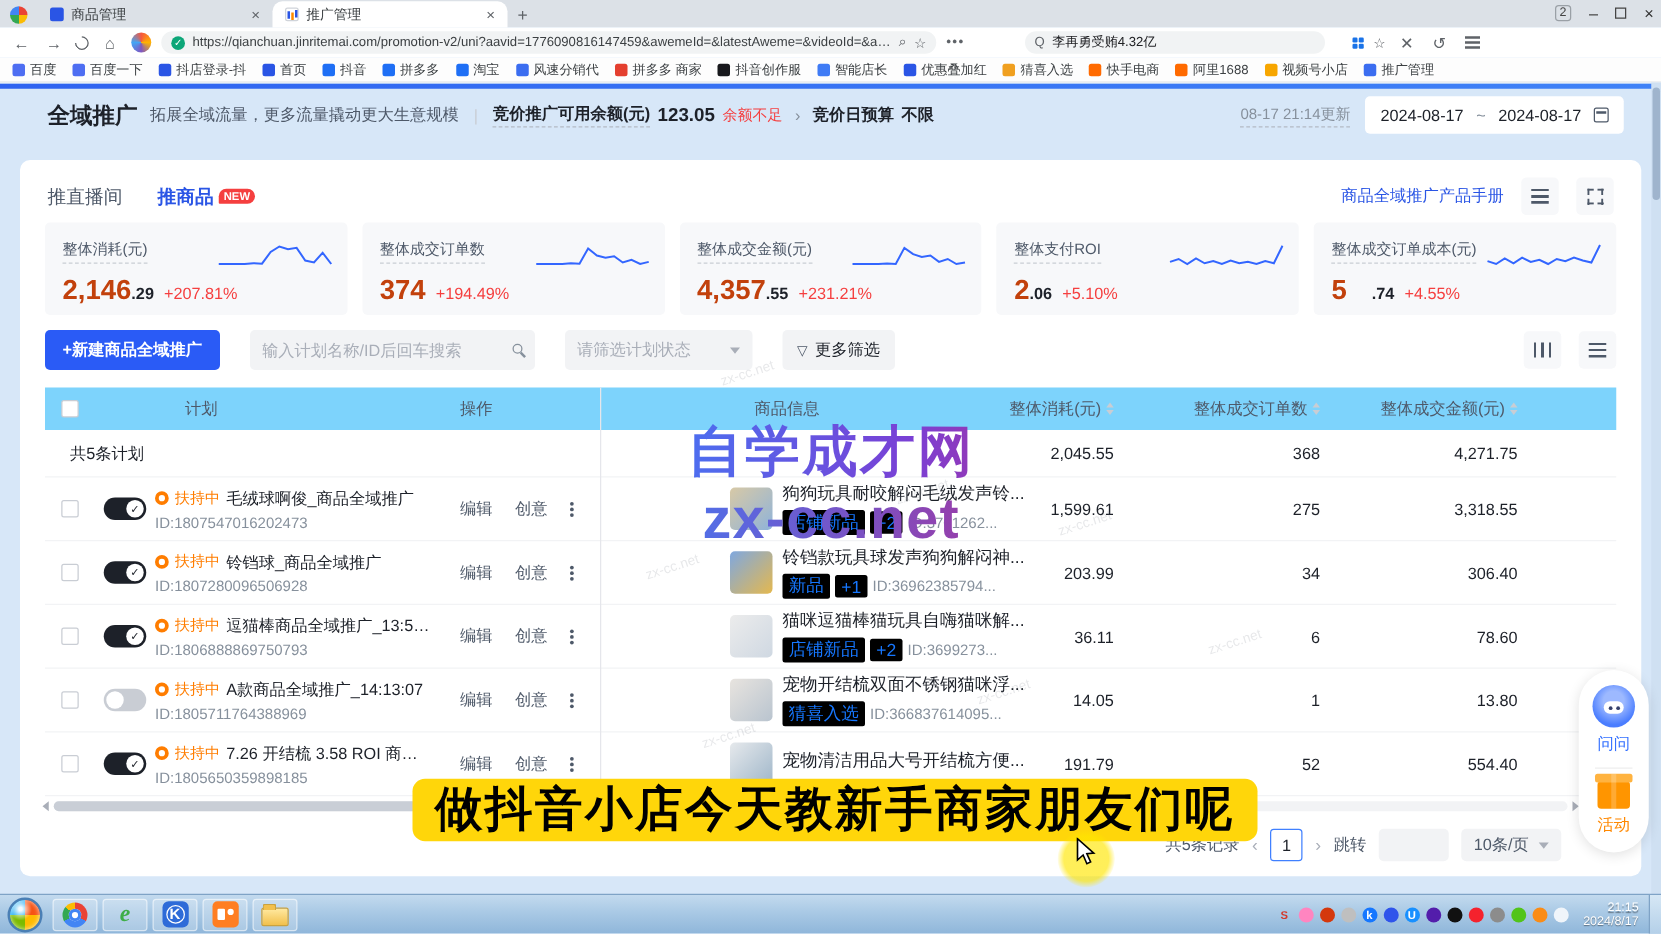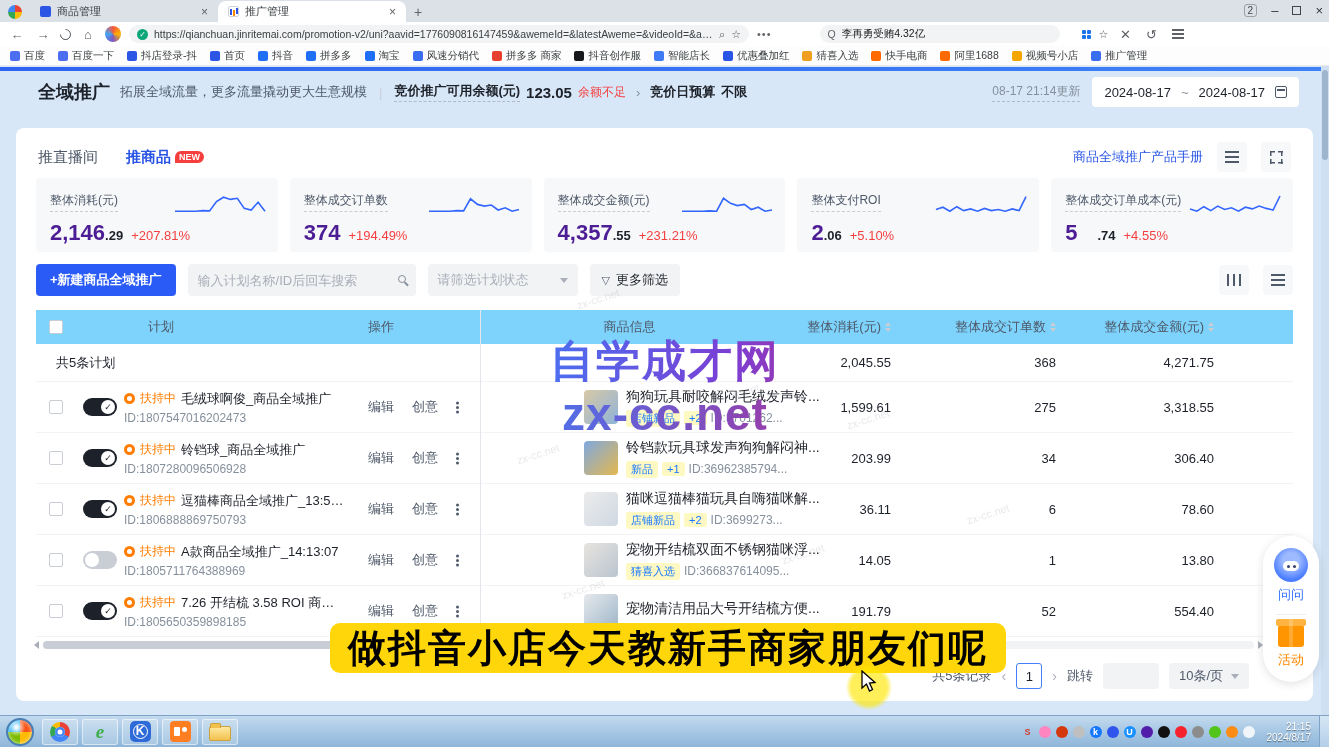--- a/index.html
+++ b/index.html
@@ -75,26 +75,26 @@
     linear-gradient(#4e5969,#4e5969) left bottom/5px 1.5px no-repeat,
     linear-gradient(#4e5969,#4e5969) left bottom/1.5px 5px no-repeat,
     linear-gradient(#4e5969,#4e5969) right bottom/5px 1.5px no-repeat,
     linear-gradient(#4e5969,#4e5969) right bottom/1.5px 5px no-repeat}
   .colsic{width:14px;height:12px;background:repeating-linear-gradient(90deg,#4e5969 0 2px,transparent 2px 6px)}
 
   .stats{position:absolute;top:50px;left:20px;right:20px;height:74px;display:flex;gap:12px}
   .scard{flex:1;background:#f7f8fa;border-radius:4px;padding:12px 14px;position:relative}
   .slabel{font-size:12px;color:#4e5969;display:inline-block;border-bottom:1px dashed #c9cdd4;padding-bottom:2px}
   .sval{margin-top:8px;display:flex;align-items:baseline}
-  .sint{font-size:22px;font-weight:bold;color:#4c1d95}
+  .sint{font-size:22px;font-weight:bold;color:#c2410c}
   .sdec{font-size:13px;font-weight:bold;color:#1d2129}
   .schg{font-size:13px;color:#f53f3f;margin-left:8px}
   .spark{position:absolute;right:12px;top:12px}
 
-  .toolbar{position:absolute;top:136px;left:20px;right:20px;height:32px;display:flex;align-items:center;gap:12px}
+  .toolbar{position:absolute;top:136px;left:20px;right:20px;height:32px;display:flex;align-items:center;gap:24px}
   .createbtn{height:32px;background:#2a5bf6;color:#fff;font-size:13px;border-radius:4px;display:flex;align-items:center;padding:0 14px;font-weight:bold}
   .sinput{width:228px;height:32px;background:#f2f3f5;border:none;border-radius:4px;font-size:13px;color:#1d2129;padding:0 28px 0 10px;font-family:"Liberation Sans",sans-serif}
   .sinput::placeholder{color:#a9aeb8}
   .inwrap{position:relative}
   .mag{position:absolute;right:10px;top:11px;width:8px;height:8px;border:1.5px solid #86909c;border-radius:50%}
   .mag::after{content:"";position:absolute;width:5px;height:1.5px;background:#86909c;transform:rotate(45deg);right:-4px;bottom:-2px}
   .statussel{width:150px;height:32px;background:#f2f3f5;border-radius:4px;display:flex;align-items:center;justify-content:space-between;padding:0 10px;font-size:13px;color:#a9aeb8}
   .caret{width:0;height:0;border-left:4px solid transparent;border-right:4px solid transparent;border-top:5px solid #a9aeb8}
   .morebtn{height:32px;background:#f2f3f5;border-radius:4px;display:flex;align-items:center;gap:6px;padding:0 12px;font-size:13px;color:#1d2129}
   .funnel{color:#4e5969;font-size:11px}
@@ -127,21 +127,21 @@
   .stico{width:11px;height:11px;border:3px solid #ff7d00;border-radius:50%;flex:none}
   .sttxt{color:#ff7d00;font-size:12px;white-space:nowrap}
   .pname{font-size:13px;color:#1d2129;white-space:nowrap;overflow:hidden;text-overflow:ellipsis;max-width:165px}
   .pid{font-size:12px;color:#86909c;margin-top:3px}
   .actcell{display:flex;align-items:center;gap:18px;font-size:13px;color:#4e5969;padding-left:12px}
   .dots3{width:3px;height:3px;border-radius:50%;background:#4e5969;box-shadow:0 -4.5px 0 #4e5969,0 4.5px 0 #4e5969}
   .prodcell{display:flex;align-items:center;gap:8px;padding-left:104px;overflow:visible}
   .thumb{width:34px;height:34px;border-radius:4px;flex:none}
   .ptitle{font-size:14px;color:#1d2129;white-space:nowrap;width:182px}
   .tagrow{display:flex;align-items:center;gap:4px;margin-top:4px}
-  .tag{background:#fef9c3;color:#1677ff;font-size:11px;border-radius:2px;padding:1px 5px;white-space:nowrap}
+  .tag{background:#000000;color:#1677ff;font-size:14px;border-radius:2px;padding:1px 5px;white-space:nowrap}
   .pgid{font-size:12px;color:#86909c;white-space:nowrap}
   .panediv{position:absolute;left:464px;top:182px;height:327px;width:1px;background:#e5e6eb;box-shadow:6px 0 8px -2px rgba(0,0,0,.10)}
 
   .hscroll{position:absolute;left:18px;right:50px;top:513px;height:8px;display:flex;align-items:center;gap:4px}
   .harr{width:0;height:0;border-top:4px solid transparent;border-bottom:4px solid transparent}
   .harr.l{border-right:5px solid #a9aeb8}
   .harr.r{border-left:5px solid #a9aeb8}
   .htrack{flex:1;height:8px;background:#f2f3f5;border-radius:4px;position:relative}
   .hthumb{position:absolute;left:0;top:0;height:8px;width:48%;background:#c9ced6;border-radius:4px}
 

